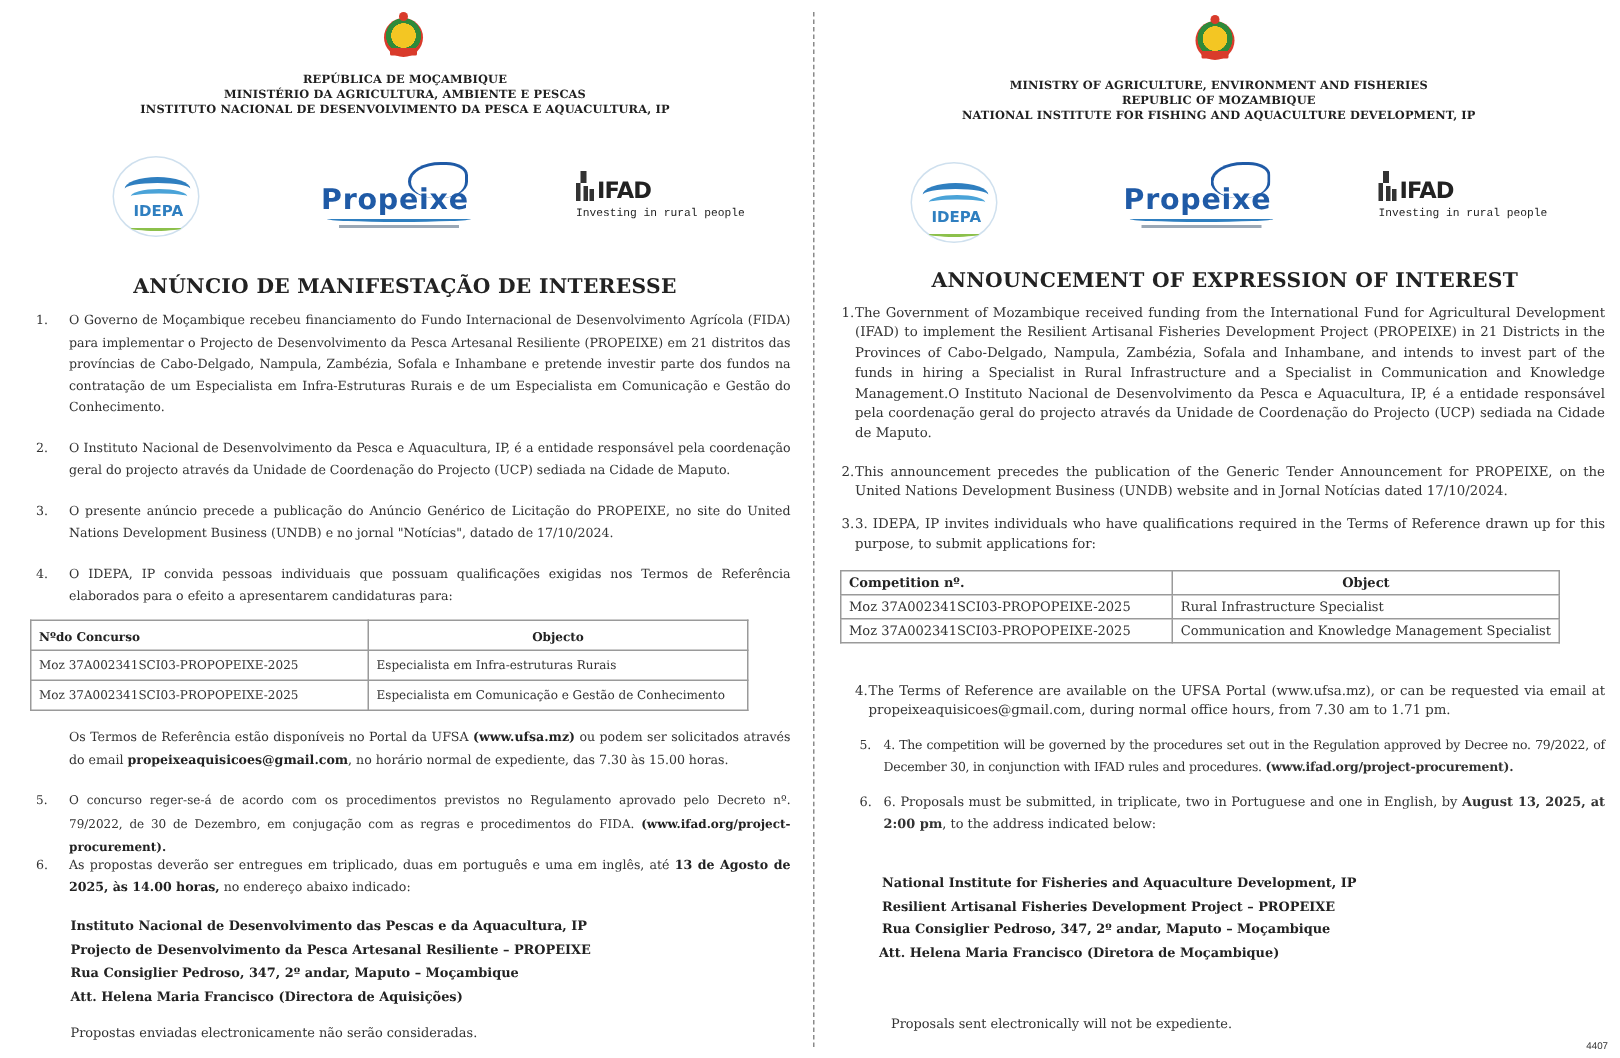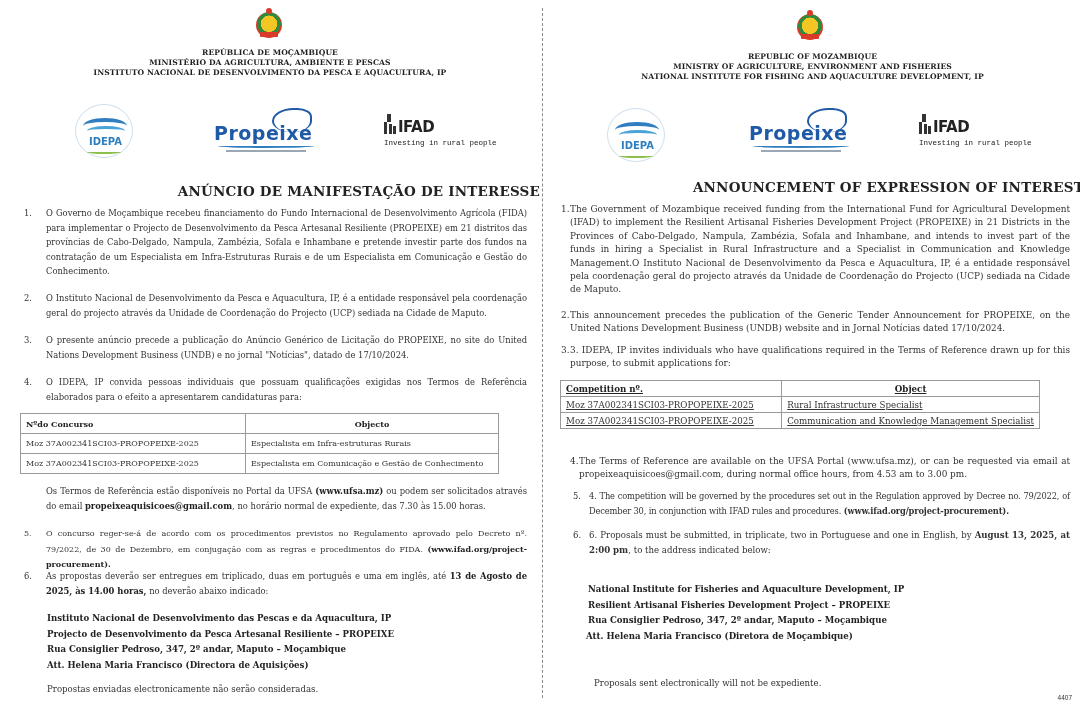--- a/index.html
+++ b/index.html
@@ -35,34 +35,34 @@
   .propeixe .fishhead { position:absolute; left:58px; top:0; width:40px; height:24px; border:2px solid #1f5aa6; border-radius:60% 40% 50% 50%; border-bottom:none; }
   .propeixe .swoosh { position:absolute; left:4px; top:36px; width:96px; height:4px; border-bottom:2px solid #2f7fc0; border-radius:0 0 50% 50%; }
   .propeixe .sub { position:absolute; left:12px; top:42px; width:80px; height:2px; background:#9aa8b6; }
 
   .ifad { width: 80px; height: 40px; text-align: center; }
   .ifad .mark { position:absolute; left:0; top:2px; width:14px; height:20px; }
   .ifad .mark i { position:absolute; background:#333; }
   .ifad .txt { position:absolute; left:14px; top:6px; font-family:"DejaVu Sans", sans-serif; font-weight:bold; font-size:15px; color:#222; letter-spacing:-0.5px; }
   .ifad .tag { position:absolute; left:0; top:27px; font-family:Liberation Mono, monospace; font-size:7.5px; color:#222; white-space:nowrap; }
 
-  .title { position: absolute; text-align: right; font-weight: bold; font-size: 13.5px; color: #222; letter-spacing: 0.2px; }
+  .title { position: absolute; text-align: center; font-weight: bold; font-size: 13.5px; color: #222; letter-spacing: 0.2px; }
 
   .para { position: absolute; font-size: 8.4px; line-height: 14.6px; color: #333; text-align: justify; }
   .para .num { position: absolute; left: 0; top: 0; }
   .para .body { display: block; }
   .para b { color: #222; }
   .rpara { position: absolute; font-size: 8.9px; line-height: 13.4px; color: #333; text-align: justify; }
 
   table.ctab { position: absolute; border-collapse: collapse; font-size: 8px; color: #333; }
   table.ctab td, table.ctab th { border: 1px solid #9a9a9a; padding: 0 5px; height: 20px; text-align: left; font-weight: normal; white-space: nowrap; }
   table.ctab th { font-weight: bold; color: #222; }
   table.ctab th.center { text-align: center; }
   table.rtab { font-size: 8.7px; }
-  table.rtab td, table.rtab th { height: 16px; text-decoration: underline; }
+  table.rtab td, table.rtab th { height: 16px; }
 
   .addr { position: absolute; font-weight: bold; font-size: 8.6px; line-height: 15.5px; color: #222; }
   .note { position: absolute; font-size: 8.6px; color: #333; }
   .pageno { position: absolute; right: 8px; bottom: 4px; font-family:"Liberation Sans", sans-serif; font-size: 6.5px; color: #333; }
 </style>
 </head>
 <body>
 
 <div class="page">
 
@@ -142,21 +142,21 @@
       <span>Os Termos de Referência estão disponíveis no Portal da UFSA </span><b>(www.ufsa.mz)</b><span> ou podem ser solicitados através do email </span><b>propeixeaquisicoes@gmail.com</b><span>, no horário normal de expediente, das 7.30 às 15.00 horas.</span>
     </div>
 
     <div class="para" style="left:24px;top:527px;width:503px;padding-left:22px;font-size:8px;">
       <span class="num">5.</span>
       <span class="body"><span>O concurso reger-se-á de acordo com os procedimentos previstos no Regulamento aprovado pelo Decreto nº. 79/2022, de 30 de Dezembro, em conjugação com as regras e procedimentos do FIDA. </span><b>(www.ifad.org/project-procurement).</b></span>
     </div>
 
     <div class="para" style="left:24px;top:569px;width:503px;padding-left:22px;">
       <span class="num">6.</span>
-      <span class="body"><span>As propostas deverão ser entregues em triplicado, duas em português e uma em inglês, até </span><b>13 de Agosto de 2025, às 14.00 horas,</b><span> no deverão abaixo indicado:</span></span>
+      <span class="body"><span>As propostas deverão ser entregues em triplicado, duas em português e uma em inglês, até </span><b>13 de Agosto de 2025, às 14.00 horas,</b><span> no endereço abaixo indicado:</span></span>
     </div>
 
     <div class="addr" style="left:47px;top:611px;">
       <div>Instituto Nacional de Desenvolvimento das Pescas e da Aquacultura, IP</div>
       <div>Projecto de Desenvolvimento da Pesca Artesanal Resiliente – PROPEIXE</div>
       <div>Rua Consiglier Pedroso, 347, 2º andar, Maputo – Moçambique</div>
       <div>Att. Helena Maria Francisco (Directora de Aquisições)</div>
     </div>
 
     <div class="note" style="left:47px;top:684px;">Propostas enviadas electronicamente não serão consideradas.</div>
@@ -164,22 +164,22 @@
 
   <div class="divider"></div>
 
   <div class="col col-right">
     <div class="emblem" style="left:252px;top:10px;">
       <div class="ring"></div>
         <div class="star"></div>
         <div class="ribbon"></div>
     </div>
     <div class="hdr" style="left:0;width:535px;top:52px;">
+      <div>MINISTRY OF AGRICULTURE, ENVIRONMENT AND FISHERIES</div>
       <div>REPUBLIC OF MOZAMBIQUE</div>
-      <div>MINISTRY OF AGRICULTURE, ENVIRONMENT AND FISHERIES</div>
       <div>NATIONAL INSTITUTE FOR FISHING AND AQUACULTURE DEVELOPMENT, IP</div>
     </div>
 
     <div class="logo idepa" style="left:62px;top:108px;">
       <div class="circle"></div>
         <div class="fish"></div>
         <div class="fish2"></div>
       <div class="txt">IDEPA</div>
         <div class="wave"></div>
     </div>
@@ -227,21 +227,21 @@
       </tr>
       <tr>
         <td>Moz 37A002341SCI03-PROPOPEIXE-2025</td>
         <td>Communication and Knowledge Management Specialist</td>
       </tr>
     </tbody>
       </table>
 
     <div class="rpara" style="left:25px;top:455px;width:500px;padding-left:9px;">
       <span style="position:absolute;left:0;top:0;">4.</span>
-      <span>The Terms of Reference are available on the UFSA Portal (www.ufsa.mz), or can be requested via email at propeixeaquisicoes@gmail.com, during normal office hours, from 4.53 am to 3.00 pm.</span>
+      <span>The Terms of Reference are available on the UFSA Portal (www.ufsa.mz), or can be requested via email at propeixeaquisicoes@gmail.com, during normal office hours, from 7.30 am to 1.71 pm.</span>
     </div>
     <div class="rpara" style="left:28px;top:489px;width:497px;padding-left:16px;font-size:8.3px;line-height:15px;letter-spacing:-0.15px;">
       <span style="position:absolute;left:0;top:0;">5.</span>
       <span>4. The competition will be governed by the procedures set out in the Regulation approved by Decree no. 79/2022, of December 30, in conjunction with IFAD rules and procedures. </span><b>(www.ifad.org/project-procurement).</b>
     </div>
     <div class="rpara" style="left:28px;top:528px;width:497px;padding-left:16px;font-size:8.6px;line-height:15px;">
       <span style="position:absolute;left:0;top:0;">6.</span>
       <span>6. Proposals must be submitted, in triplicate, two in Portuguese and one in English, by </span><b>August 13, 2025, at 2:00 pm</b><span>, to the address indicated below:</span>
     </div>
 

